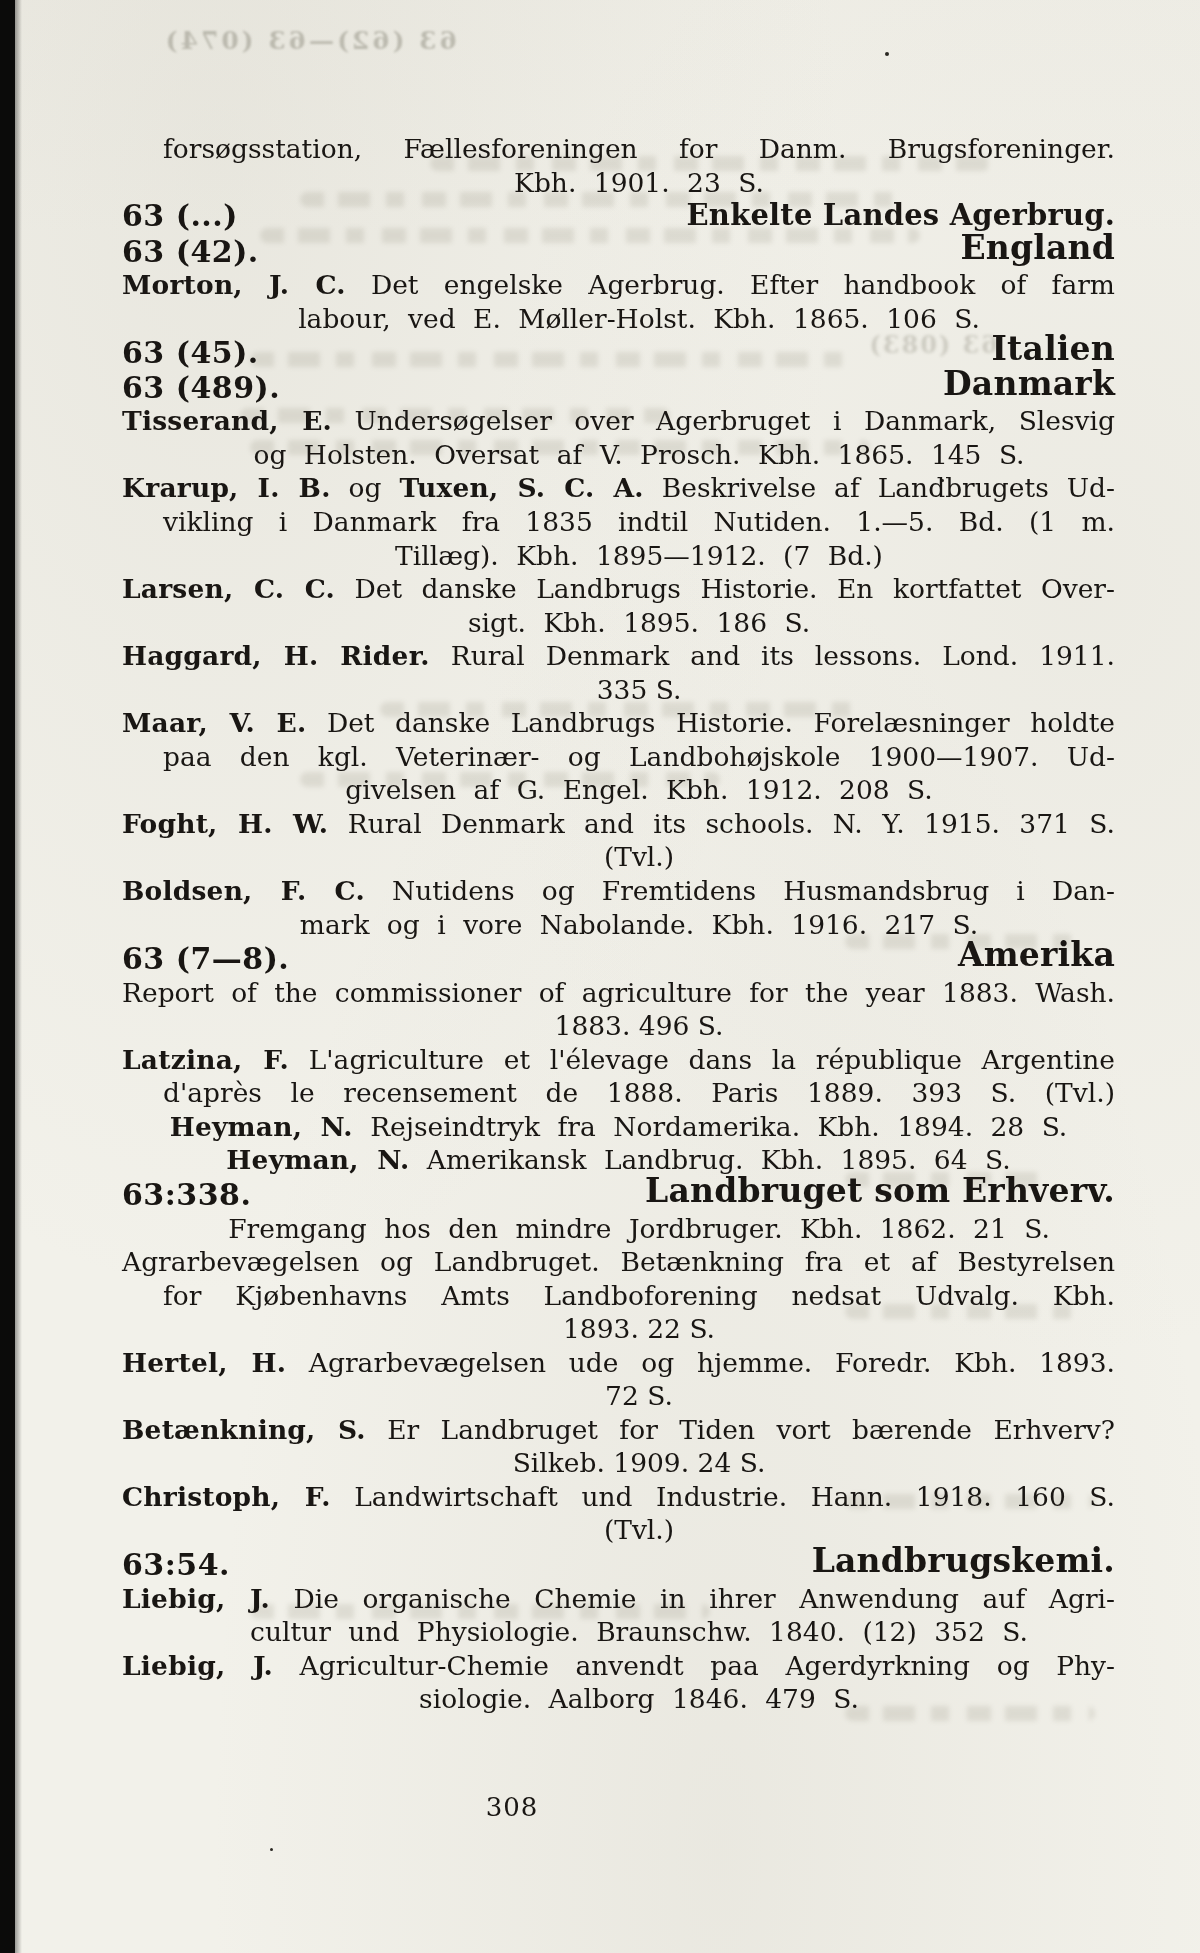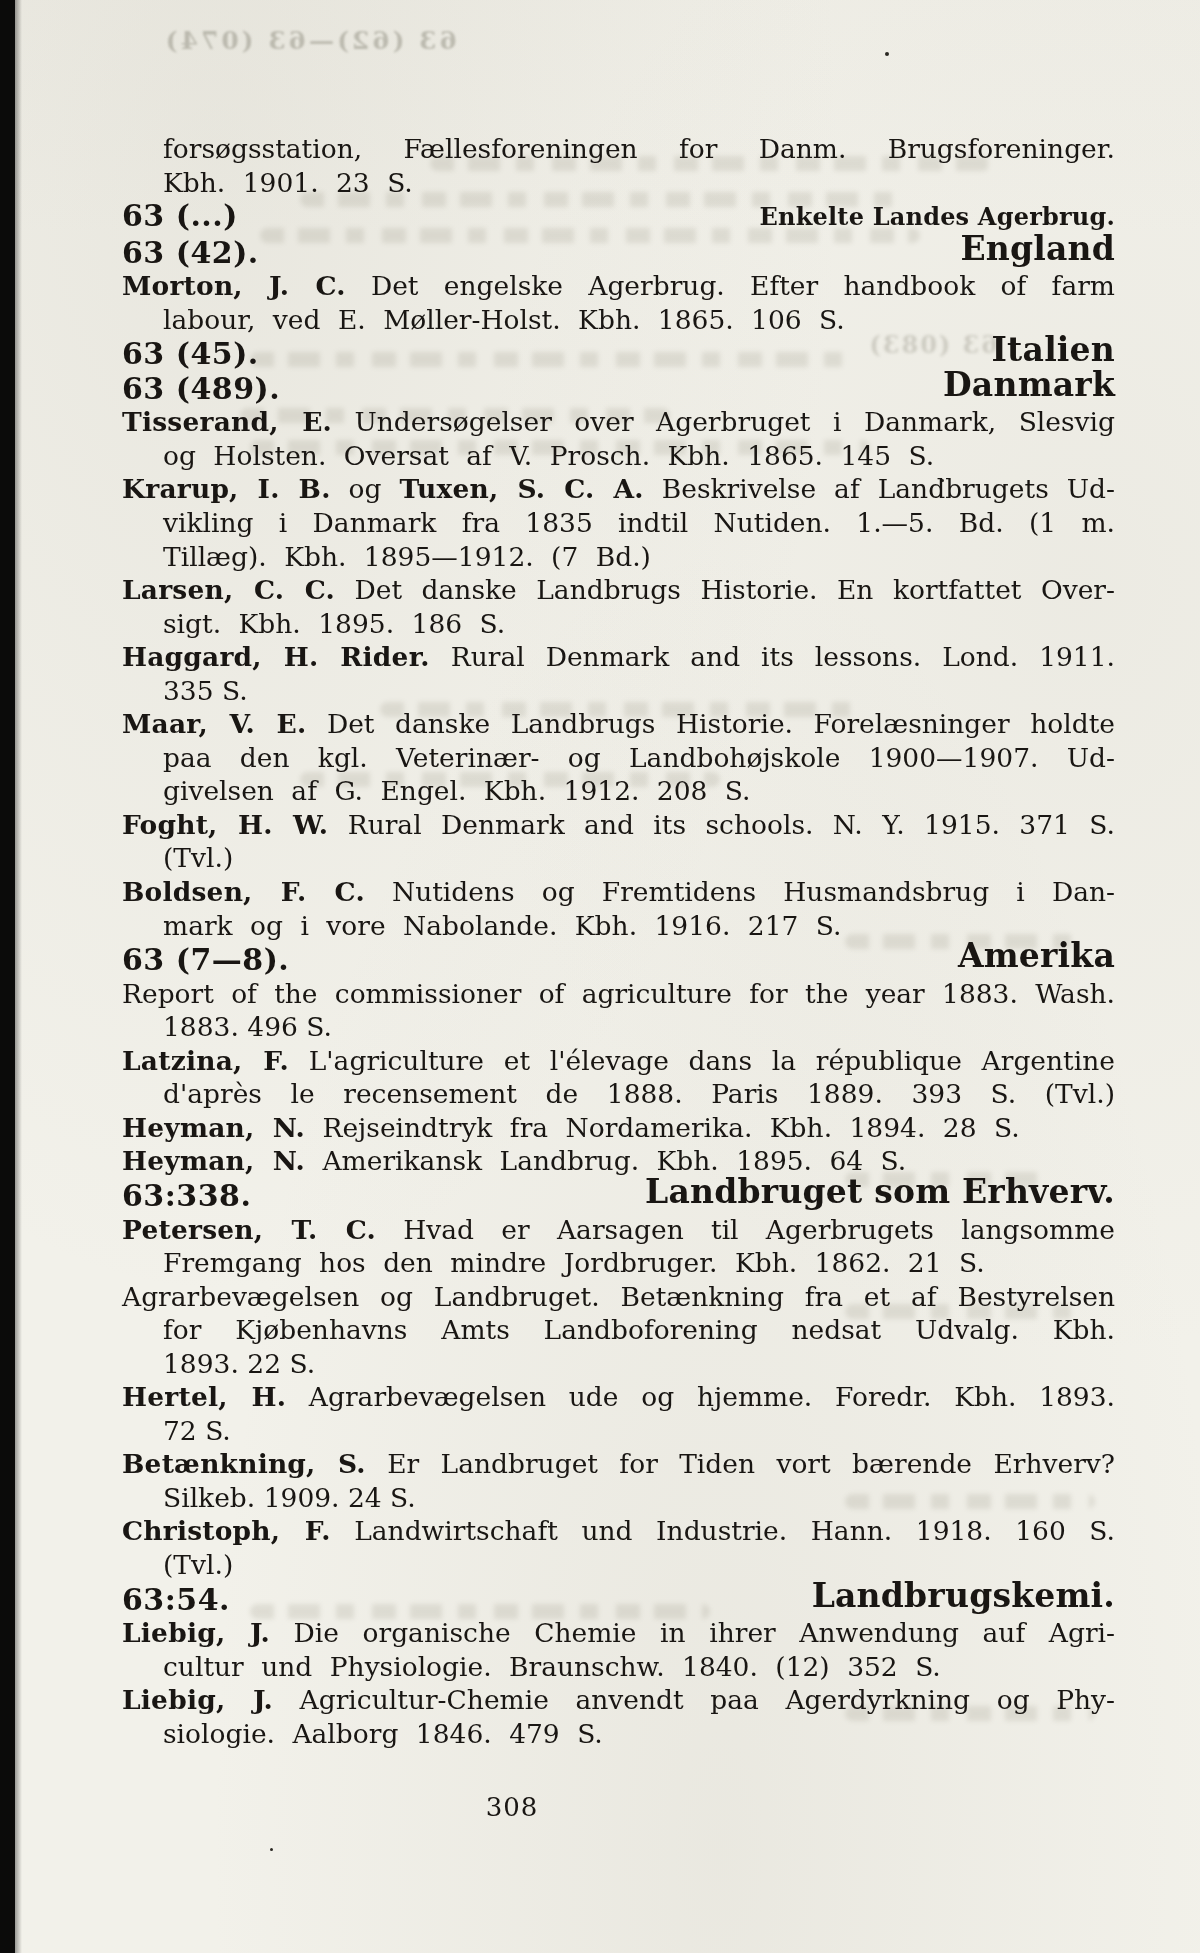--- a/index.html
+++ b/index.html
@@ -22,29 +22,29 @@
     position:absolute;left:0;top:0;width:15px;height:1953px;background:#0b0b0a;
   }
   .scan-edge::after{
     content:"";position:absolute;left:15px;top:0;width:7px;height:100%;
     background:linear-gradient(90deg, rgba(11,11,10,.38), rgba(11,11,10,0));
   }
   .content{
     position:absolute;left:122px;top:132px;width:993px;
     font-size:26.5px;line-height:33.55px;
   }
-  .line{white-space:normal;box-sizing:border-box;width:993px;}
+  .line{white-space:normal;box-sizing:border-box;width:993px;text-align:center;}
   .line.ind{padding-left:41px;}
   .line.j{text-align:justify;text-align-last:justify;}
   .line.loose{word-spacing:.34em;}
   .line b{font-weight:bold;letter-spacing:.2px;}
   .clsline{display:flex;justify-content:space-between;align-items:baseline;}
   .cnum{font-weight:bold;font-size:30px;letter-spacing:.5px;}
   .cat{font-weight:bold;font-size:33px;position:relative;top:-3px;letter-spacing:.2px;}
-  .cat.big{font-size:24px;top:-1px;}
+  .cat.big{font-size:29px;top:-1px;}
   .pageno{
     position:absolute;top:1792px;left:422px;width:180px;text-align:center;
     font-size:26px;letter-spacing:1px;
   }
   
   .ghost-head{
     position:absolute;top:26px;left:112px;width:345px;
     transform:scaleX(-1);
     font-weight:bold;font-size:25px;letter-spacing:3px;
     color:rgba(148,145,133,.52);filter:blur(1.3px);
@@ -137,21 +137,20 @@
     <div class="line j">Report of the commissioner of agriculture for the year 1883. Wash.</div>
     <div class="line ind">1883. 496 S.</div>
     <div class="line j"><b>Latzina, F.</b> L'agriculture et l'élevage dans la république Argentine</div>
     <div class="line ind j">d'après le recensement de 1888. Paris 1889. 393 S. (Tvl.)</div>
     <div class="line loose"><b>Heyman, N.</b> Rejseindtryk fra Nordamerika. Kbh. 1894. 28 S.</div>
     <div class="line loose"><b>Heyman, N.</b> Amerikansk Landbrug. Kbh. 1895. 64 S.</div>
     <div class="line clsline">
       <span class="cnum">63:338.</span>
       <span class="cat">Landbruget som Erhverv.</span>
     </div>
-    <div class="line j"><b>Petersen, T. C.</b> Hvad er Aarsagen til Agerbrugets langsomme</div>
     <div class="line ind loose">Fremgang hos den mindre Jordbruger. Kbh. 1862. 21 S.</div>
     <div class="line j">Agrarbevægelsen og Landbruget. Betænkning fra et af Bestyrelsen</div>
     <div class="line ind j">for Kjøbenhavns Amts Landboforening nedsat Udvalg. Kbh.</div>
     <div class="line ind">1893. 22 S.</div>
     <div class="line j"><b>Hertel, H.</b> Agrarbevægelsen ude og hjemme. Foredr. Kbh. 1893.</div>
     <div class="line ind">72 S.</div>
     <div class="line j"><b>Betænkning, S.</b> Er Landbruget for Tiden vort bærende Erhverv?</div>
     <div class="line ind">Silkeb. 1909. 24 S.</div>
     <div class="line j"><b>Christoph, F.</b> Landwirtschaft und Industrie. Hann. 1918. 160 S.</div>
     <div class="line ind">(Tvl.)</div>

